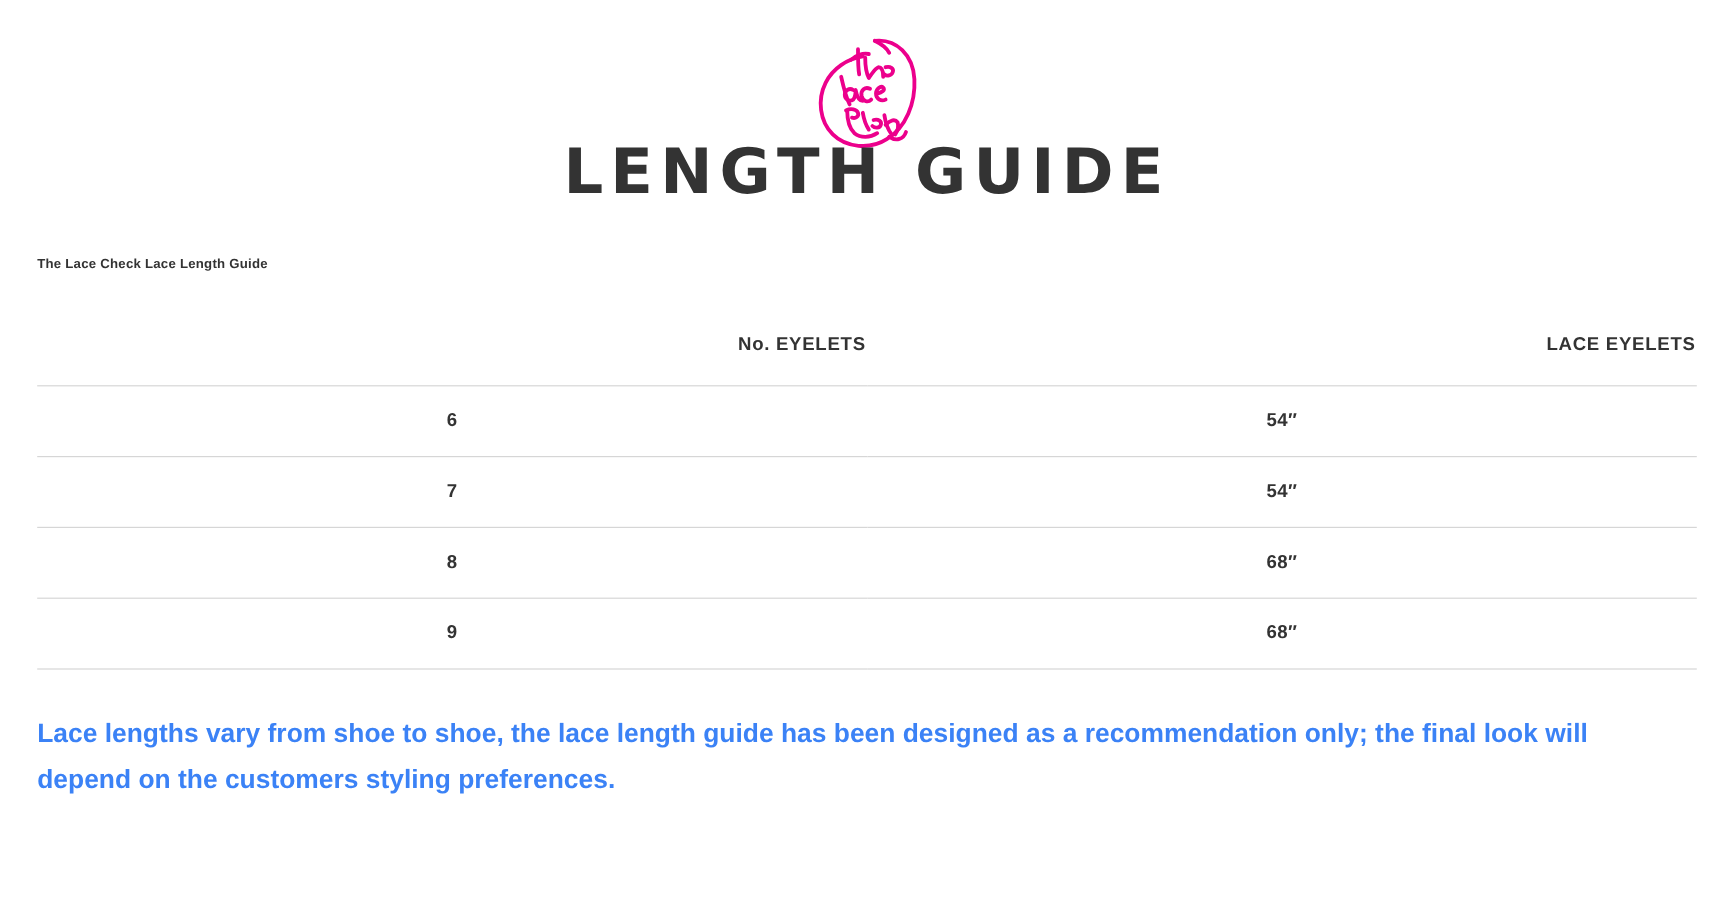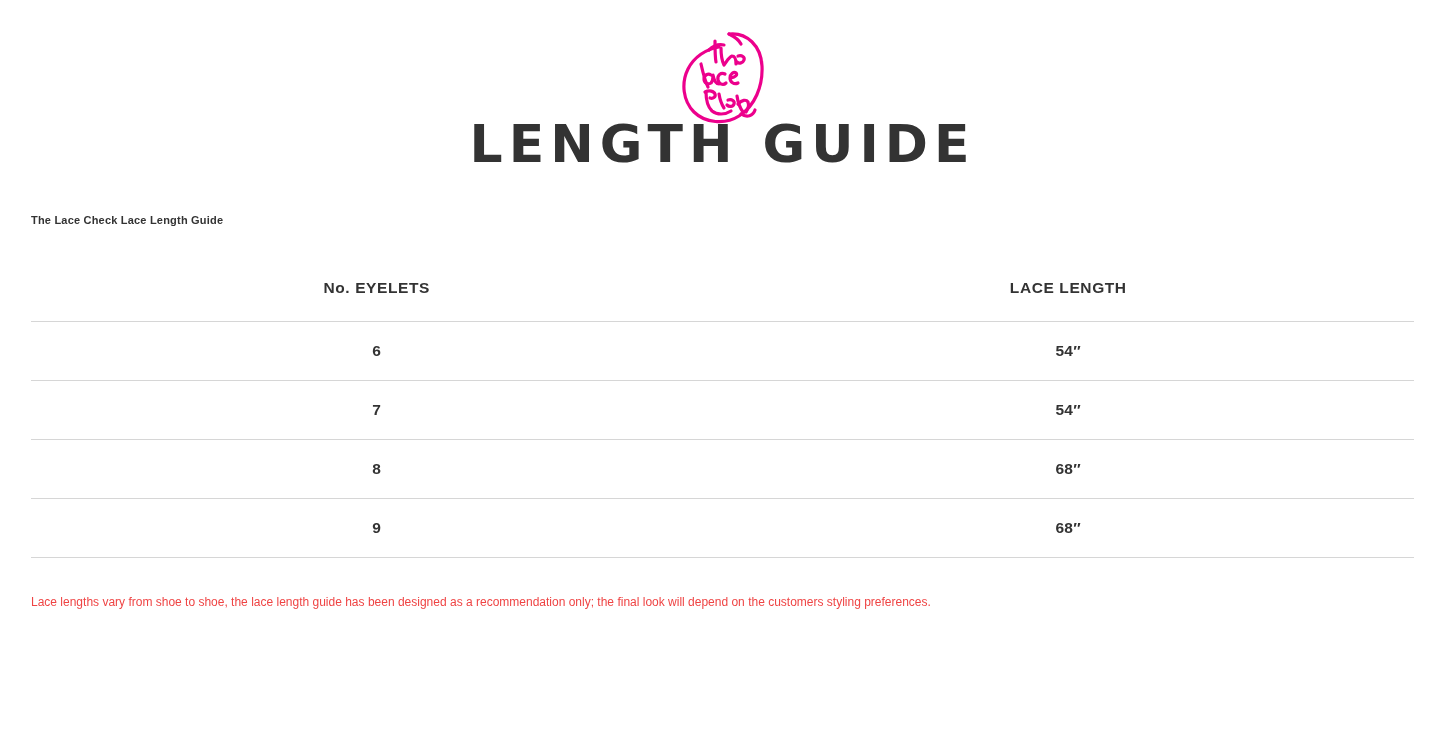--- a/index.html
+++ b/index.html
@@ -66,21 +66,21 @@
     width: 100%;
     border-collapse: collapse;
     table-layout: fixed;
   }
   table.size-table th {
     font-size: 15.5px;
     font-weight: bold;
     color: #333333;
     letter-spacing: 0.6px;
     padding-bottom: 24px;
-    text-align: center;
+    text-align: right;
     border: none;
   }
   table.size-table th.col-left { width: 50%; }
   table.size-table th.col-right { width: 50%; }
   table.size-table td {
     font-size: 15.5px;
     font-weight: bold;
     color: #333333;
     text-align: center;
     padding: 20px 0;
@@ -89,24 +89,24 @@
   }
   table.size-table tbody tr:last-child td {
     border-bottom: 1px solid #d6d6d6;
   }
 
   
   .footnote {
     margin-top: 34px;
     margin-left: 31px;
     margin-right: 100px;
-    font-size: 12px;
+    font-size: 22px;
     line-height: 1.75;
-    color: #ef4444;
-    font-weight: normal;
+    color: #3b82f6;
+    font-weight: bold;
   }
 </style>
 </head>
 <body>
 
 <div class="page">
 
   <div class="logo-wrap">
     <svg class="logo-svg" width="96" height="100" viewBox="0 0 96 100">
       <g fill="none" stroke="#ec008c" stroke-width="3.2" stroke-linecap="round" stroke-linejoin="round">
@@ -138,21 +138,21 @@
 
   <div class="title">LENGTH GUIDE</div>
 
   <div class="subtitle">The Lace Check Lace Length Guide</div>
 
   <div class="table-wrap">
     <table class="size-table">
       <thead>
         <tr>
           <th class="col-left">No. EYELETS</th>
-          <th class="col-right">LACE LENGTH</th>
+          <th class="col-right">LACE EYELETS</th>
         </tr>
       </thead>
       <tbody>
         <tr>
           <td>6</td>
           <td>54″</td>
         </tr>
         <tr>
           <td>7</td>
           <td>54″</td>

